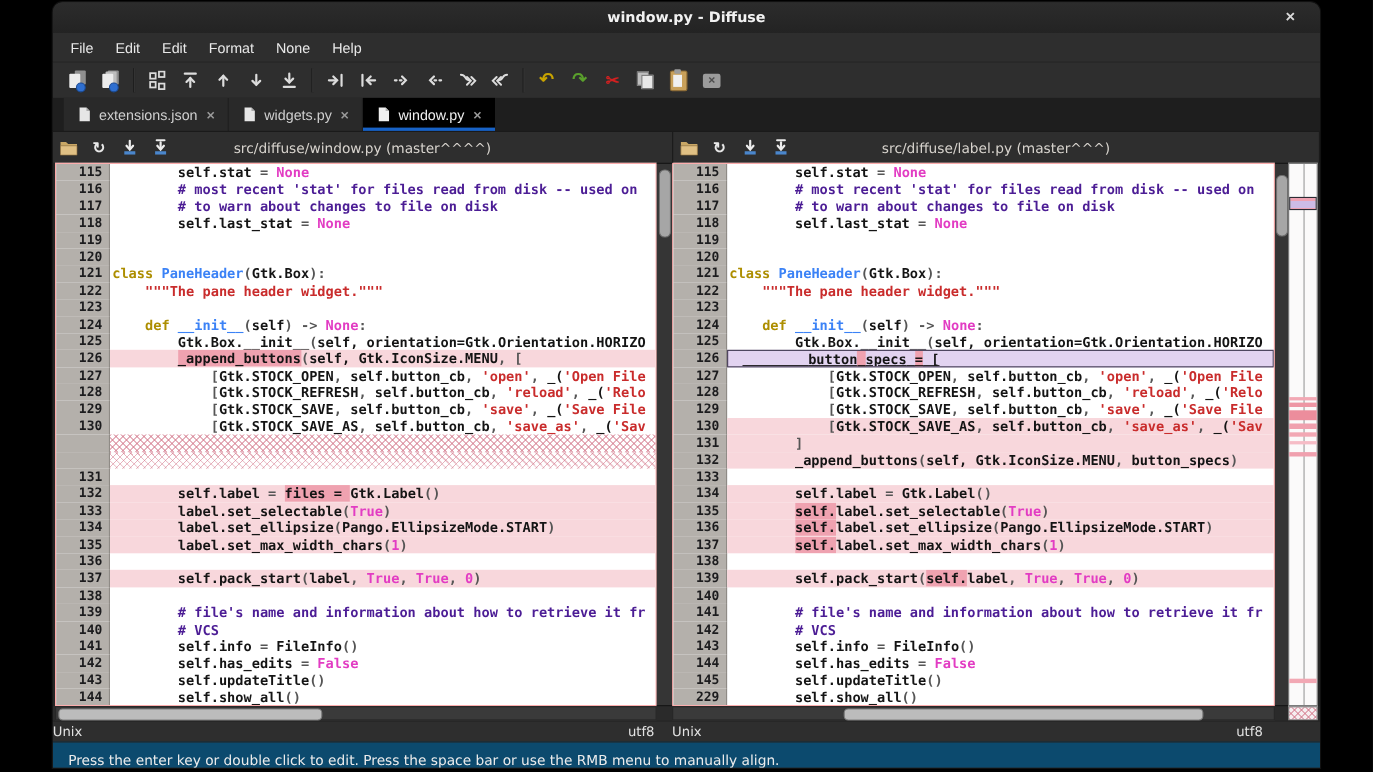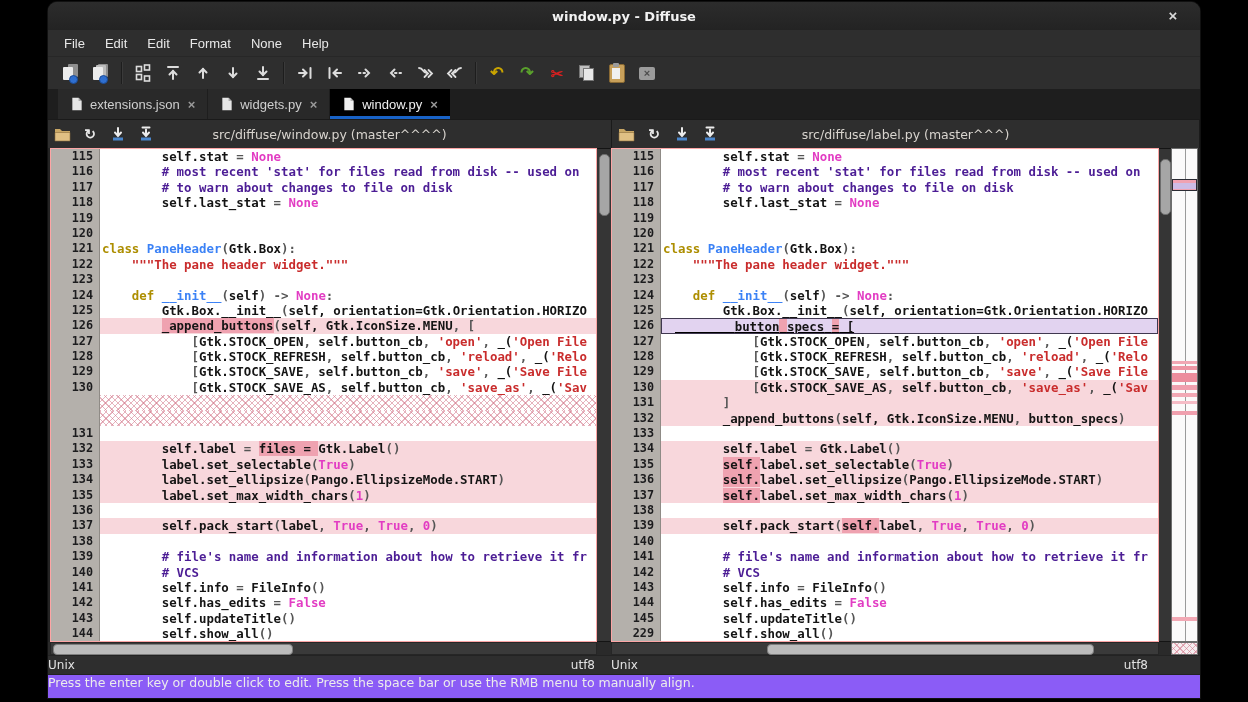--- a/index.html
+++ b/index.html
@@ -99,22 +99,22 @@
   .hspacer{width:14px;flex:none;background:#2a2a2a;}
   .corner{width:27px;flex:none;background:#f6eef0;border:1px solid #6e6e6e;box-sizing:border-box;
           background-image:
      repeating-linear-gradient(45deg,rgba(210,116,136,.55) 0 1px,transparent 1px 4.5px),
      repeating-linear-gradient(135deg,rgba(210,116,136,.55) 0 1px,transparent 1px 4.5px);}
   .statusrow{height:18px;background:#2e2e2e;display:flex;align-items:center;
              color:#e2e2e2;font-size:12px;flex:none;border-top:1px solid #232323;}
   .statcell{display:flex;justify-content:space-between;gap:32px;}
   .statcell.l{width:563px;flex:none;padding-right:16px;box-sizing:border-box;}
   .statcell.r{flex:1;padding-right:52px;box-sizing:border-box;}
-  .hintbar{flex:1;background:#8b5cf6;border-top:1px solid #222;display:flex;align-items:flex-start;
-           color:#ececec;font-size:12.5px;}
+  .hintbar{flex:1;background:#0c4a6e;border-top:1px solid #222;display:flex;align-items:flex-end;
+           color:#ececec;font-size:12.5px;padding-left:14px;}
   svg{display:block;}
 </style>
 </head>
 <body>
 
 <div class="window">
 
   <div class="titlebar">
     <span class="title">window.py - Diffuse</span>
     <button class="close-btn">×</button>

